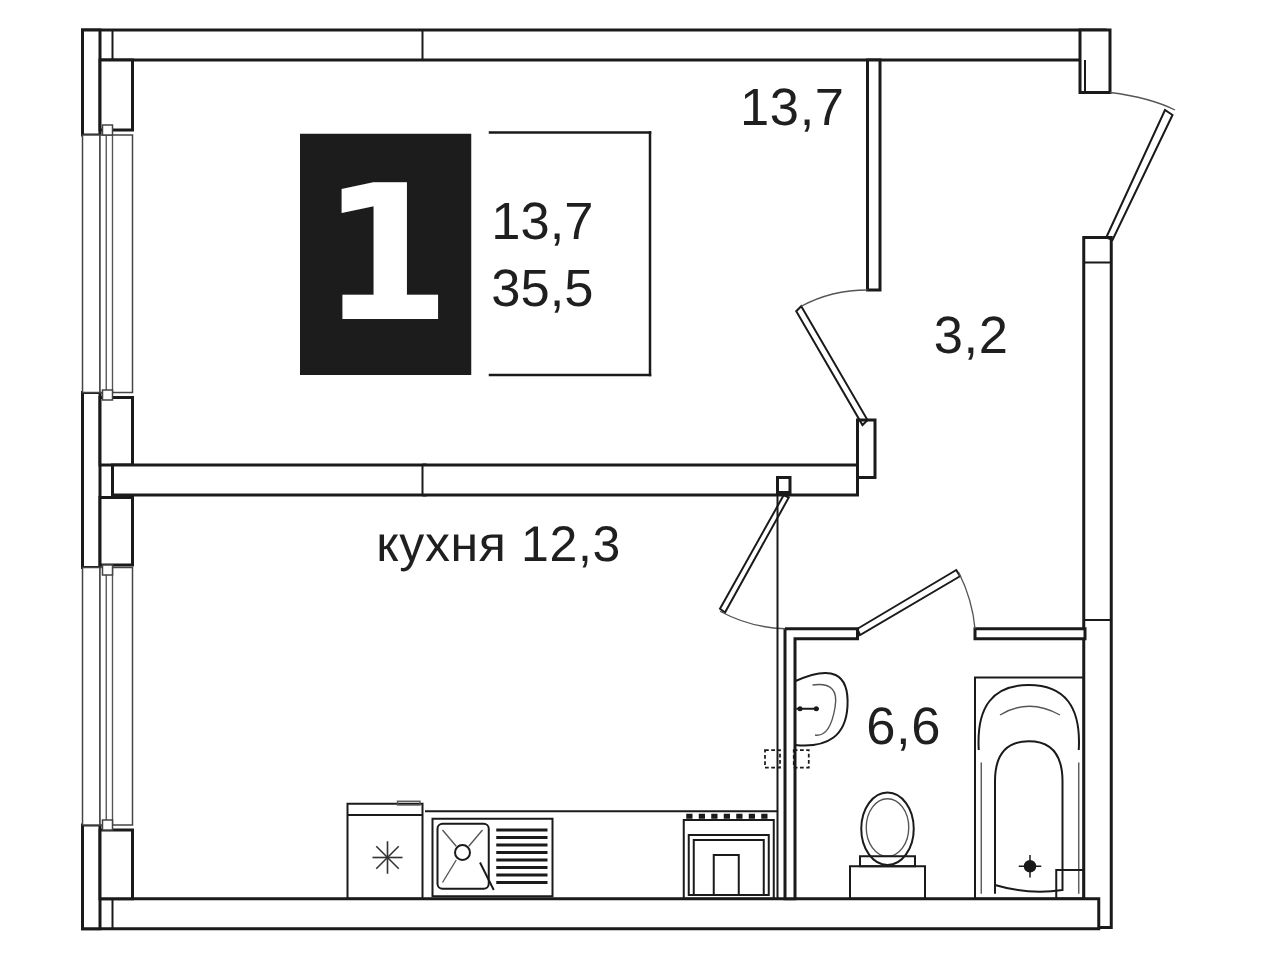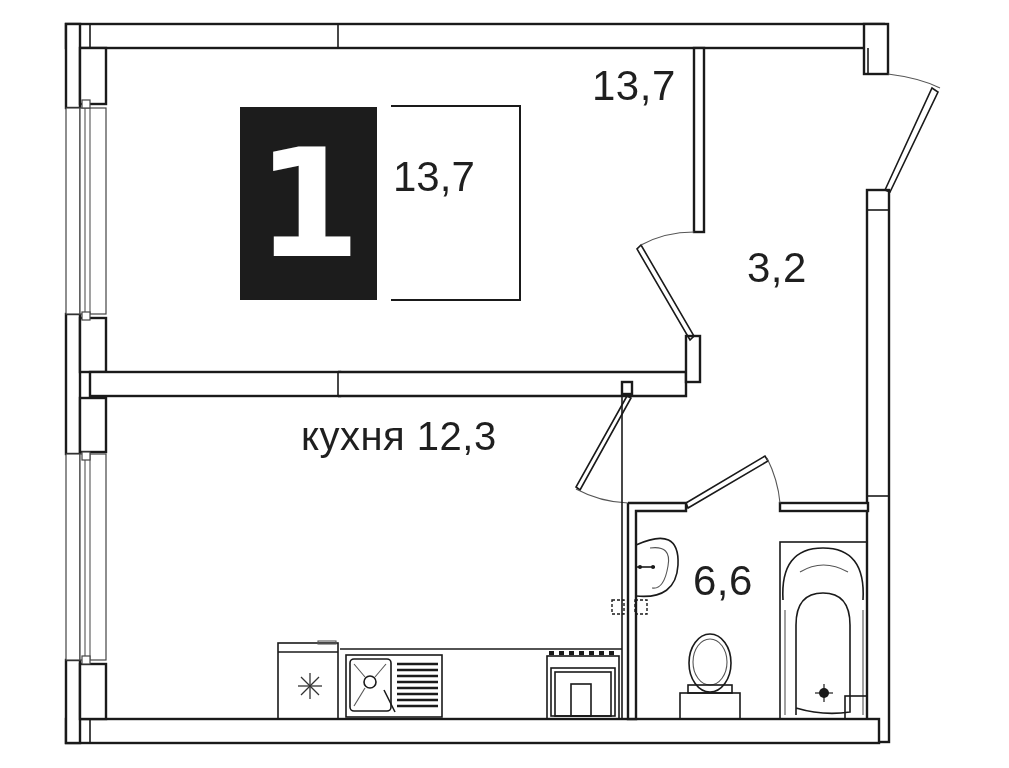--- a/index.html
+++ b/index.html
@@ -173,18 +173,19 @@
     <rect class="thin" x="845" y="696" width="22" height="23"></rect>
   </g>
 </svg>
 
 <div class="badge">
   <span>1</span>
 </div>
 <div class="badge-box"></div>
 <div class="badge-vals">
   <div>13,7</div>
+  <div>35,5</div>
 </div>
 
 <div class="lbl" style="left:592px; top:62px; font-size:42px;">13,7</div>
 <div class="lbl" style="left:747px; top:244px; font-size:42px;">3,2</div>
 <div class="lbl" style="left:301px; top:414px; font-size:40px;text-align:right;">кухня 12,3</div>
 <div class="lbl" style="left:693px; top:557px; font-size:42px;">6,6</div>
 
 </body></html>

